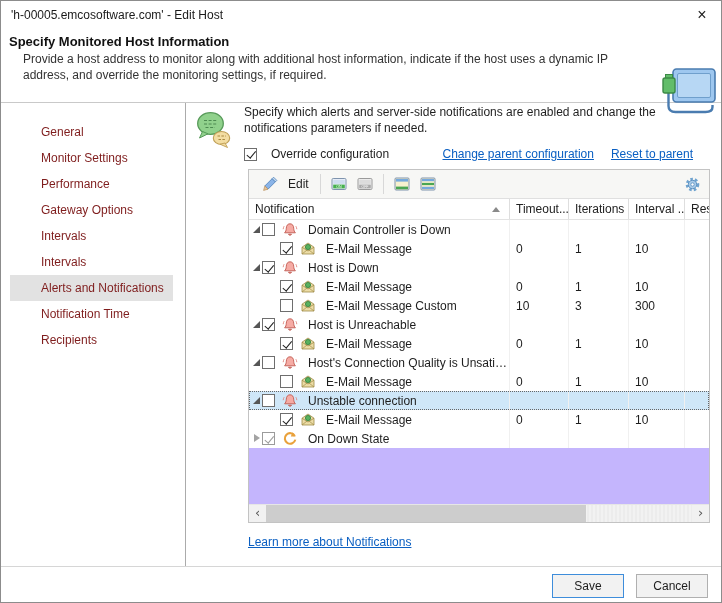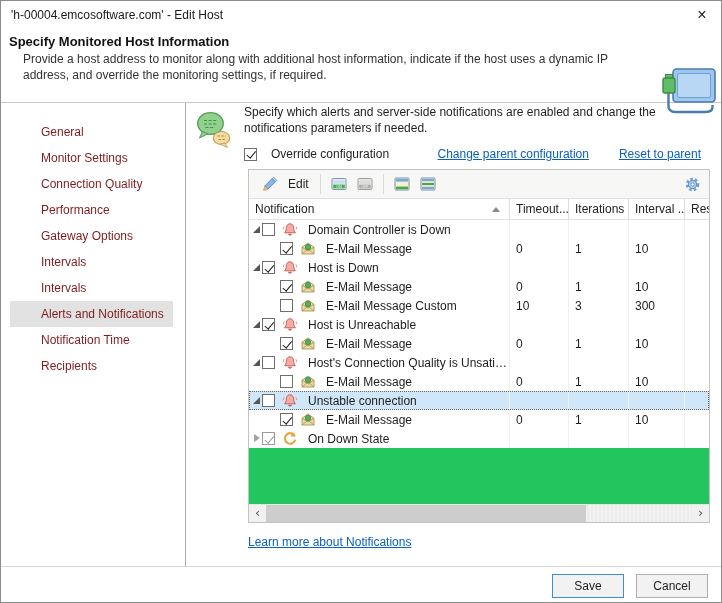--- a/index.html
+++ b/index.html
@@ -15,26 +15,26 @@
   .h-desc{margin:3px 0 0 22px;width:628px;font-size:12px;line-height:15.5px;color:#333;}
   .pc-icon{position:absolute;right:4px;top:32px;}
   
   .bodyrow{display:flex;height:464px;border-top:1px solid #c9c9c9;box-sizing:border-box;background:#fff;}
   .sidebar{width:185px;border-right:1px solid #ababab;padding-top:16px;box-sizing:border-box;flex:none;}
   .side-item{height:26px;line-height:26px;margin:0 12px 0 9px;padding-left:31px;font-size:12px;color:#7f1d1d;white-space:nowrap;cursor:default;}
   .side-item.selected{background:#e2e2e2;}
   .main{flex:1;position:relative;}
   .bubbles{position:absolute;left:10px;top:8px;}
   .intro{position:absolute;left:58px;top:2px;width:470px;font-size:12px;line-height:15.5px;color:#1f1f1f;}
-  .override-row{position:absolute;left:58px;top:44px;right:20px;display:flex;align-items:center;font-size:12px;color:#1f1f1f;}
+  .override-row{position:absolute;left:58px;top:44px;right:28px;display:flex;align-items:center;font-size:12px;color:#1f1f1f;}
   .override-label{margin-left:7px;}
-  .links{margin-left:auto;display:flex;gap:30px;}
+  .links{margin-left:auto;display:flex;gap:17px;}
   a.lnk{color:#0a5fc2;text-decoration:underline;font-size:12px;cursor:pointer;white-space:nowrap;}
   
-  .tablebox{position:absolute;left:62px;top:66px;width:462px;height:354px;border:1px solid #c3c3c3;box-sizing:border-box;background:#22c55e;}
+  .tablebox{position:absolute;left:62px;top:66px;width:462px;height:354px;border:1px solid #c3c3c3;box-sizing:border-box;background:#c4b5fd;}
   .toolbar{height:28px;display:flex;align-items:center;background:#f7f7f5;border-bottom:1px solid #e0e0e0;padding:0 7px 0 5px;}
   .tb-btn{display:flex;align-items:center;gap:5px;padding:2px 6px 2px 3px;font-size:12px;color:#1f1f1f;cursor:default;}
   .tb-sep{width:1px;height:20px;background:#d8d8d8;margin:0 5px;flex:none;}
   .tb-icon{width:16px;height:16px;margin:0 5px;flex:none;}
   .gear{margin-left:auto;margin-right:2px;width:15px;height:15px;}
   .grid{display:grid;grid-template-columns:260px 59px 60px 56px minmax(0,1fr);}
   .thead{height:20px;border-bottom:1px solid #e3e3e3;font-size:12px;color:#222;background:#fff;}
   .th{display:flex;align-items:center;padding-left:6px;overflow:hidden;white-space:nowrap;border-left:1px solid #dedede;cursor:default;gap:7px;}
   .th:first-child{border-left:none;}
   .sort-asc{margin-left:auto;margin-right:9px;width:0;height:0;border-left:4px solid transparent;border-right:4px solid transparent;border-bottom:5px solid #8a8a8a;}
@@ -63,21 +63,21 @@
   .footer{height:43px;border-top:1px solid #d6d6d6;display:flex;justify-content:flex-end;gap:12px;padding:7px 13px 0 0;box-sizing:border-box;background:#fff;}
   .btn{width:72px;height:24px;font-size:12px;background:#f2f2f2;border:1px solid #b0b0b0;color:#1d1d1d;font-family:inherit;cursor:default;}
   .btn.primary{border-color:#3e8ddb;}
 </style>
 </head>
 <body>
 
 <div class="dialog">
 
   <div class="titlebar">
-    <span class="title">'h-00004.emcosoftware.com' - Edit Host</span>
+    <span class="title">'h-00005.emcosoftware.com' - Edit Host</span>
     <span class="close">×</span>
   </div>
 
   <div class="header">
     <div class="h-title">Specify Monitored Host Information</div>
     <div class="h-desc">Provide a host address to monitor along with additional host information, indicate if the host uses a dynamic IP address, and override the monitoring settings, if required.</div>
     <span class="pc-icon">
       <svg width="56" height="58" viewBox="0 0 56 58">
         <rect x="12" y="3" width="42" height="33" rx="3.5" fill="#9ec7ef" stroke="#4a7cb0" stroke-width="1.6"></rect>
         <rect x="16.5" y="7.5" width="33" height="24" rx="1.5" fill="#b7d7f4" stroke="#6f9fcc" stroke-width="1"></rect>
@@ -85,21 +85,20 @@
         <rect x="4.5" y="8.5" width="7" height="4.5" fill="#62bd6a" stroke="#3c8a46" stroke-width="1"></rect>
         <rect x="2" y="12" width="12" height="15" rx="2" fill="#62bd6a" stroke="#3c8a46" stroke-width="1.4"></rect>
       </svg>
     </span>
   </div>
 
   <div class="bodyrow">
     <div class="sidebar">
         <div class="side-item"><span class="side-label">General</span></div>
         <div class="side-item"><span class="side-label">Monitor Settings</span></div>
-        <div class="side-item"><span class="side-label">Connection Quality</span></div>
         <div class="side-item"><span class="side-label">Performance</span></div>
         <div class="side-item"><span class="side-label">Gateway Options</span></div>
         <div class="side-item"><span class="side-label">Intervals</span></div>
         <div class="side-item"><span class="side-label">Intervals</span></div>
         <div class="side-item selected"><span class="side-label">Alerts and Notifications</span></div>
         <div class="side-item"><span class="side-label">Notification Time</span></div>
         <div class="side-item"><span class="side-label">Recipients</span></div>
       </div>
 
     <div class="main">

